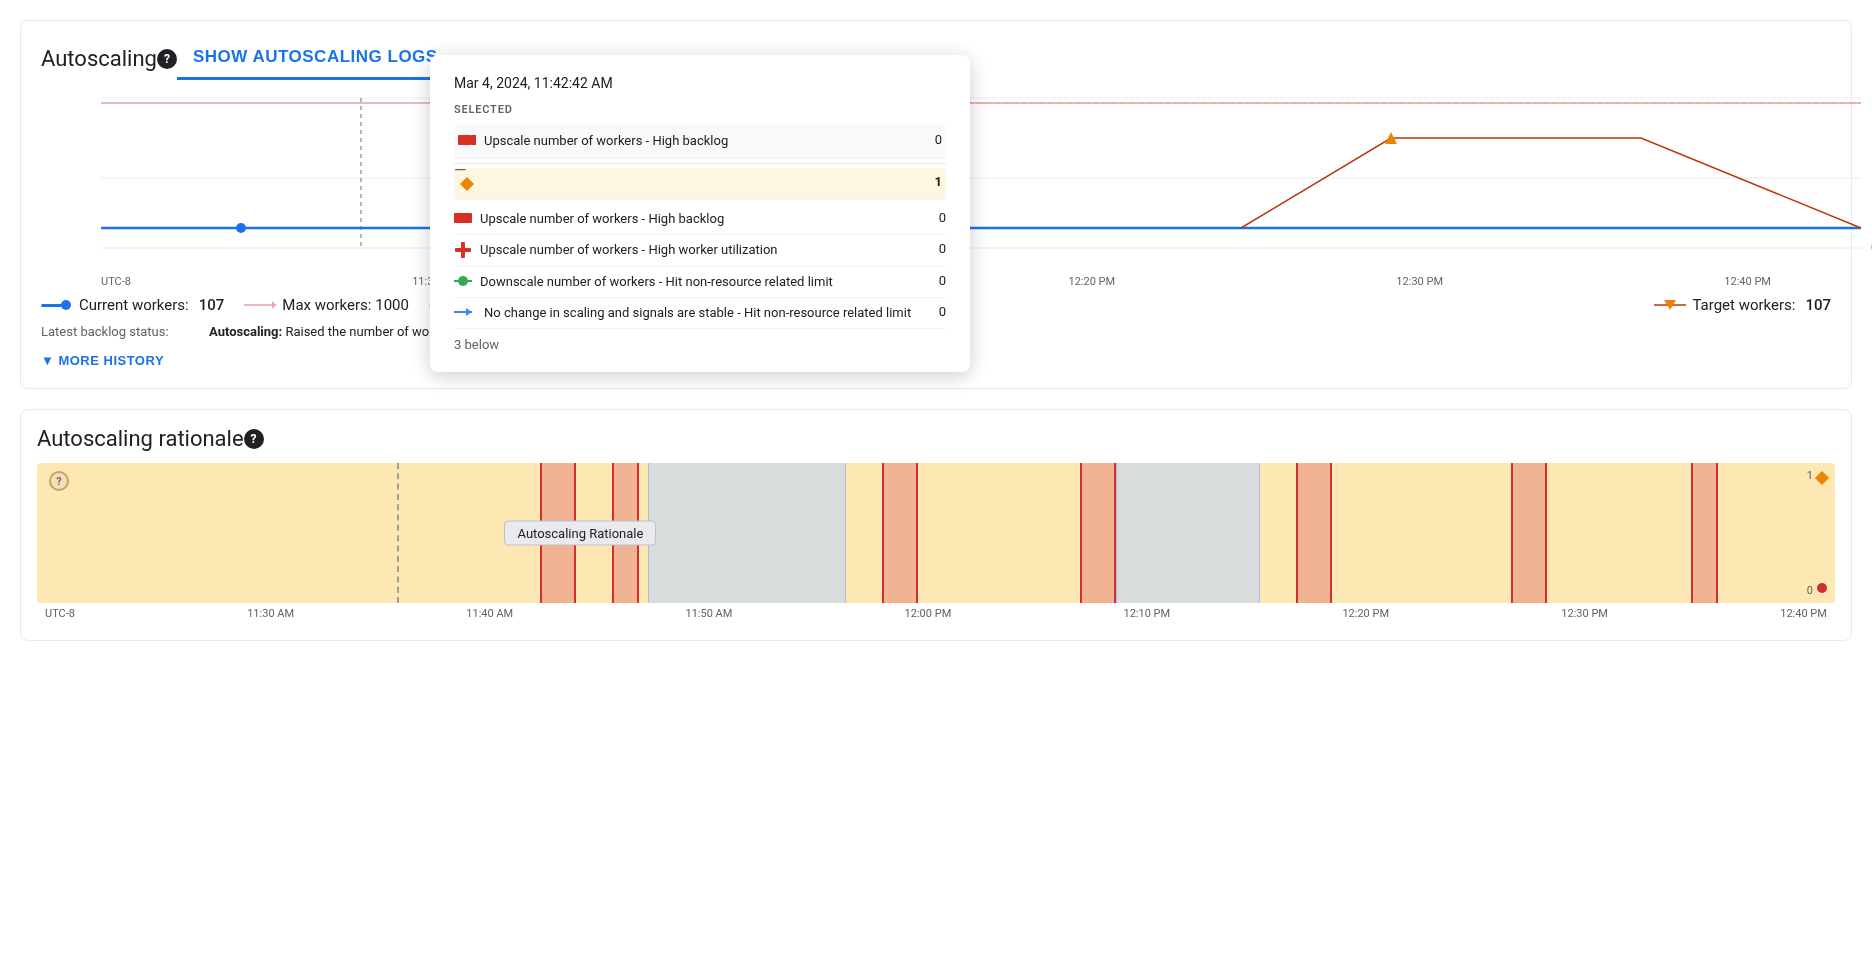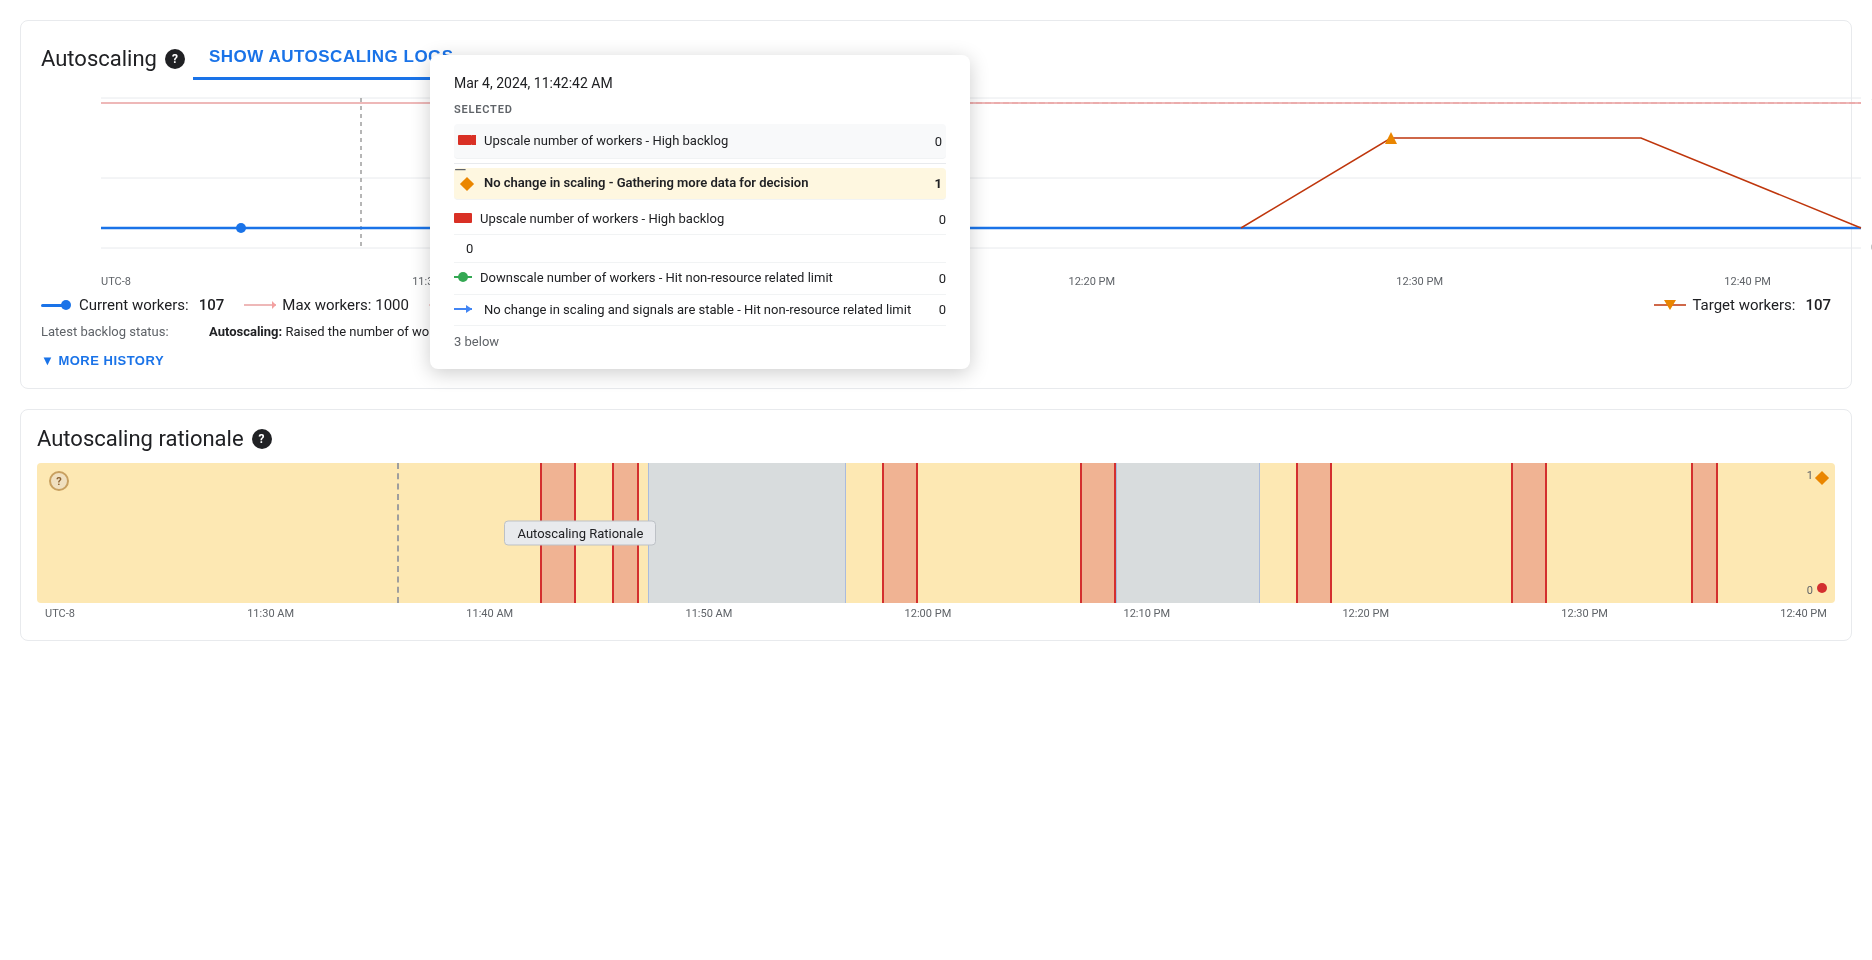--- a/index.html
+++ b/index.html
@@ -14,21 +14,21 @@
       background: #fff;
       padding: 20px;
       min-height: 960px;
       position: relative;
     }
 
     
     .section-header {
       display: flex;
       align-items: center;
-      gap: 8px;
+      gap: 0;
       margin-bottom: 8px;
     }
     .section-title {
       font-size: 22px;
       font-weight: 400;
       color: #202124;
     }
     .help-icon {
       width: 20px;
       height: 20px;
@@ -140,21 +140,21 @@
     .tooltip-selected-label {
       font-size: 11px;
       font-weight: 600;
       color: #5f6368;
       text-transform: uppercase;
       letter-spacing: 0.8px;
       margin-bottom: 8px;
     }
     .tooltip-row {
       display: flex;
-      align-items: center;
+      align-items: flex-start;
       justify-content: space-between;
       padding: 6px 0;
       border-bottom: 1px solid #f1f3f4;
     }
     .tooltip-row:last-of-type {
       border-bottom: none;
     }
     .tooltip-row-selected {
       background: #f8f9fa;
       border-radius: 4px;
@@ -435,36 +435,42 @@
 
     <div class="tooltip-divider">
       <span style="font-size: 16px; color: #5f6368; line-height: 1;">—</span>
     </div>
 
     <div class="tooltip-row" style="background: #fef7e0; border-radius: 4px; padding: 6px 4px; margin: 4px 0;">
       <div class="tooltip-row-content">
         <svg width="18" height="18" style="flex-shrink:0; margin-top:1px;">
           <rect x="4" y="4" width="10" height="10" fill="#ea8600" transform="rotate(45, 9, 9)"></rect>
         </svg>
-        <span class="tooltip-text tooltip-text-selected">No change in scaling - Gathering more data for decision</span>
       </div>
       <span class="tooltip-count" style="font-weight:700;">1</span>
     </div>
 
     <div class="tooltip-row">
       <div class="tooltip-row-content">
         <svg width="18" height="14" style="flex-shrink:0; margin-top:1px;">
           <rect x="0" y="2" width="18" height="10" fill="#d93025" rx="1"></rect>
         </svg>
         <span class="tooltip-text">Upscale number of workers - High backlog</span>
       </div>
       <span class="tooltip-count">0</span>
     </div>
 
     <div class="tooltip-row">
+      <div class="tooltip-row-content">
+        <svg width="18" height="18" style="flex-shrink:0;">
+          <rect x="7" y="1" width="4" height="16" fill="#d93025" rx="1"></rect>
+          <rect x="1" y="7" width="16" height="4" fill="#d93025" rx="1"></rect>
+        </svg>
+        <span class="tooltip-text">Upscale number of workers - High worker utilization</span>
+      </div>
       <span class="tooltip-count">0</span>
     </div>
 
     <div class="tooltip-row">
       <div class="tooltip-row-content">
         <svg width="18" height="14" style="flex-shrink:0; margin-top:1px;">
           <line x1="0" y1="7" x2="18" y2="7" stroke="#34a853" stroke-width="2"></line>
           <circle cx="9" cy="7" r="5" fill="#34a853"></circle>
         </svg>
         <span class="tooltip-text">Downscale number of workers - Hit non-resource related limit</span>

